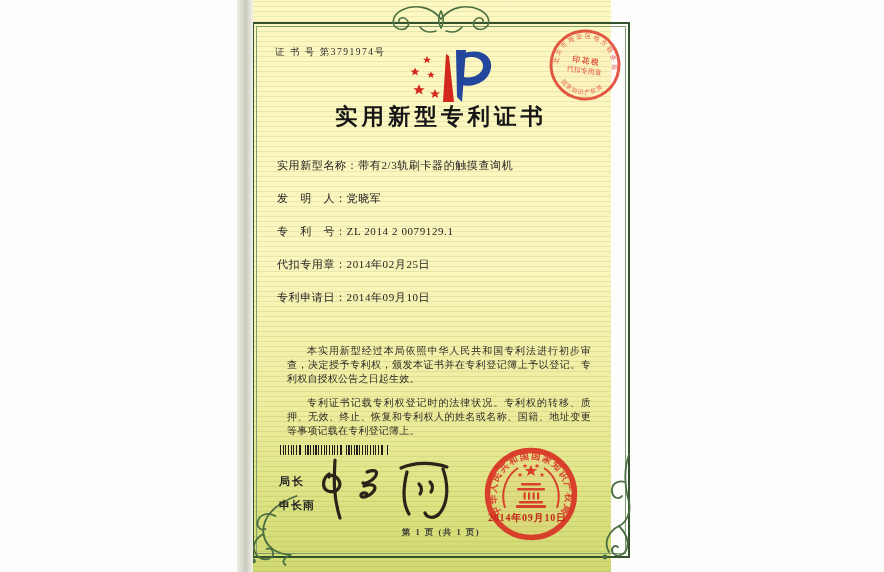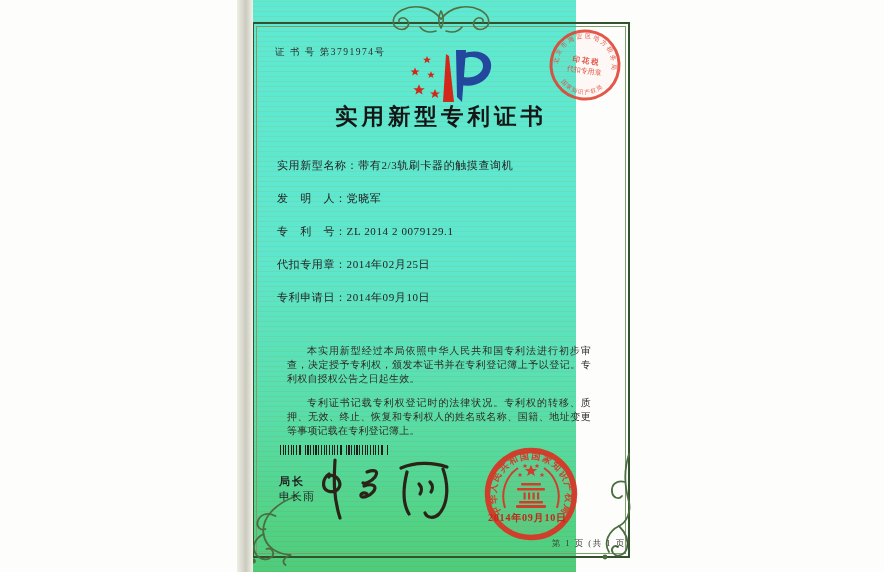--- a/index.html
+++ b/index.html
@@ -1,22 +1,22 @@
 <!DOCTYPE html>
 <html><head>
 <meta charset="utf-8">
 <style>
   * { margin:0; padding:0; box-sizing:border-box; }
   html,body { width:884px; height:572px; overflow:hidden; background:#fcfcfa;
     font-family:"Liberation Serif","DejaVu Serif",serif; }
   .canvas { position:relative; width:884px; height:572px; background:#fdfdfc; }
 
   
-  .page { position:absolute; left:237px; top:0; width:339px; height:572px;
-    background:#5eead4; }
+  .page { position:absolute; left:237px; top:0; width:374px; height:572px;
+    background:#fef9c3; }
   
   .page::before { content:""; position:absolute; inset:0;
     background:repeating-linear-gradient(0deg, rgba(150,175,110,0.20) 0 1px, transparent 1px 5px);
     pointer-events:none; }
   
   .page::after { content:""; position:absolute; inset:0;
     background:linear-gradient(180deg, rgba(248,247,238,0.1) 0%, rgba(244,244,226,0.25) 45%,
       rgba(233,238,188,0.75) 72%, rgba(216,228,156,0.95) 92%, rgba(209,223,148,1) 100%);
     mix-blend-mode:multiply; pointer-events:none; }
   .page-edge { position:absolute; left:0; top:0; width:16px; height:572px; z-index:5;
@@ -53,31 +53,31 @@
 
   .barcode { position:absolute; left:43px; top:445px; width:108px; height:10px; z-index:3;
     background:repeating-linear-gradient(90deg,
       #1c1c1c 0 1px, transparent 1px 2.6px,
       #1c1c1c 2.6px 4.2px, transparent 4.2px 5.2px,
       #1c1c1c 5.2px 6px, transparent 6px 8.2px); }
 
   .signoff { position:absolute; left:42px; top:474px; z-index:3;
     font-family:"Liberation Sans","DejaVu Sans",sans-serif; color:#1f1f1f; }
   .signoff .t { font-size:11px; font-weight:bold; letter-spacing:2px; }
-  .signoff .n { font-size:11px; font-weight:normal; letter-spacing:1px; }
+  .signoff .n { font-size:11px; font-weight:bold; letter-spacing:1px; margin-top:9px; }
 
   .signature { position:absolute; left:78px; top:452px; width:140px; height:70px; z-index:4; }
 
   .main-seal { position:absolute; left:246px; top:446px; width:96px; height:96px;
     opacity:.93; z-index:3; }
   .seal-date { position:absolute; left:251px; top:511px; z-index:4;
     font-size:10px; font-weight:bold; letter-spacing:.8px; color:#c2271a; }
 
-  .footer { position:absolute; left:15px; top:538px; width:378px; text-align:right;
-    font-size:8.5px; letter-spacing:1.5px; color:#3a3a33; z-index:3; }
+  .footer { position:absolute; left:15px; top:527px; width:378px; text-align:center;
+    font-size:8.5px; letter-spacing:1.5px; color:#3a3a33; z-index:3;font-weight:bold; }
 
   svg text { font-family:"Liberation Serif","DejaVu Serif",serif; }
 </style>
 </head>
 <body>
 
 <div class="canvas">
   <div class="page">
 
     <div class="page-edge"></div>

